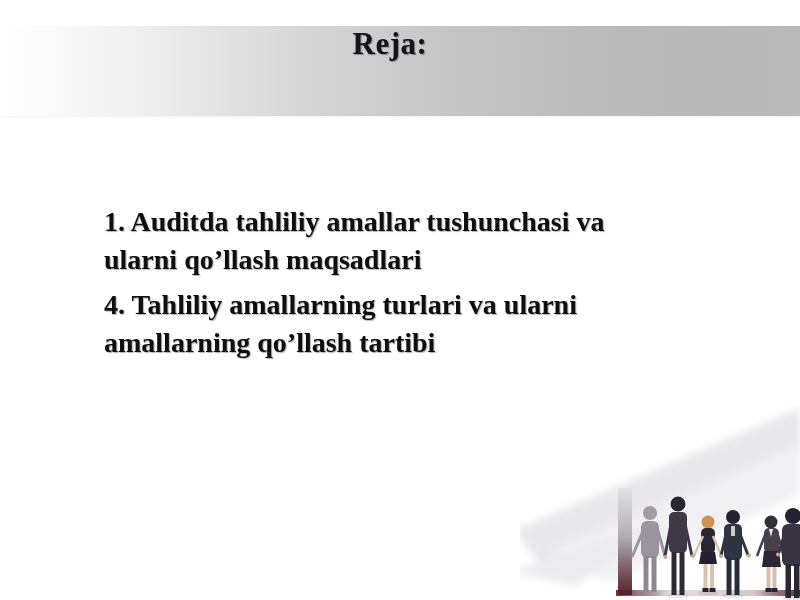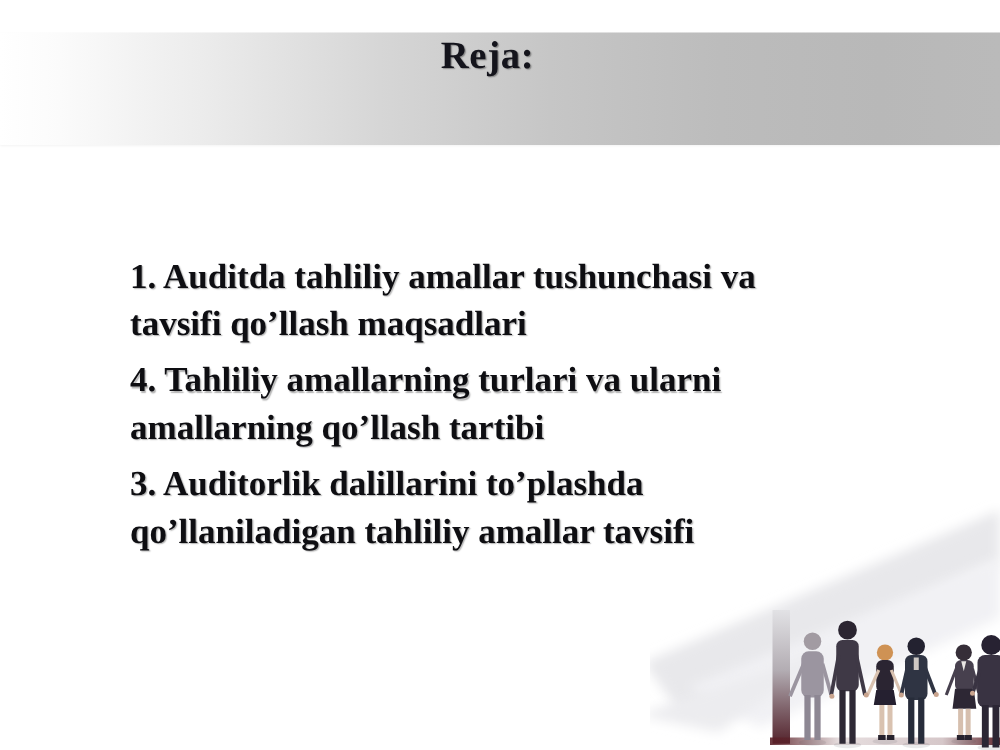--- a/index.html
+++ b/index.html
@@ -63,29 +63,25 @@
 
 <div class="slide">
 
   <div class="title-band">
     <h1 class="title">Reja:</h1>
   </div>
 
   <div class="content">
     <p class="item">
       <span class="line">1. Auditda tahliliy amallar tushunchasi va</span>
-      <span class="line">tavsifi qo’llash maqsadlari</span>
+      <span class="line">ularni qo’llash maqsadlari</span>
     </p>
     <p class="item">
       <span class="line">4. Tahliliy amallarning turlari va ularni</span>
       <span class="line">amallarning qo’llash tartibi</span>
-    </p>
-    <p class="item">
-      <span class="line">3. Auditorlik dalillarini to’plashda</span>
-      <span class="line">qo’llaniladigan tahliliy amallar tavsifi</span>
     </p>
   </div>
 
   <svg class="decor" viewBox="0 0 280 200" width="280" height="200" xmlns="http://www.w3.org/2000/svg">
     <defs>
       <filter id="soft" x="-30%" y="-30%" width="160%" height="160%">
         <feGaussianBlur stdDeviation="4.5"></feGaussianBlur>
       </filter>
       <linearGradient id="pillarGrad" x1="0" y1="0" x2="0" y2="1">
         <stop offset="0" stop-color="#e2e2e5"></stop>

